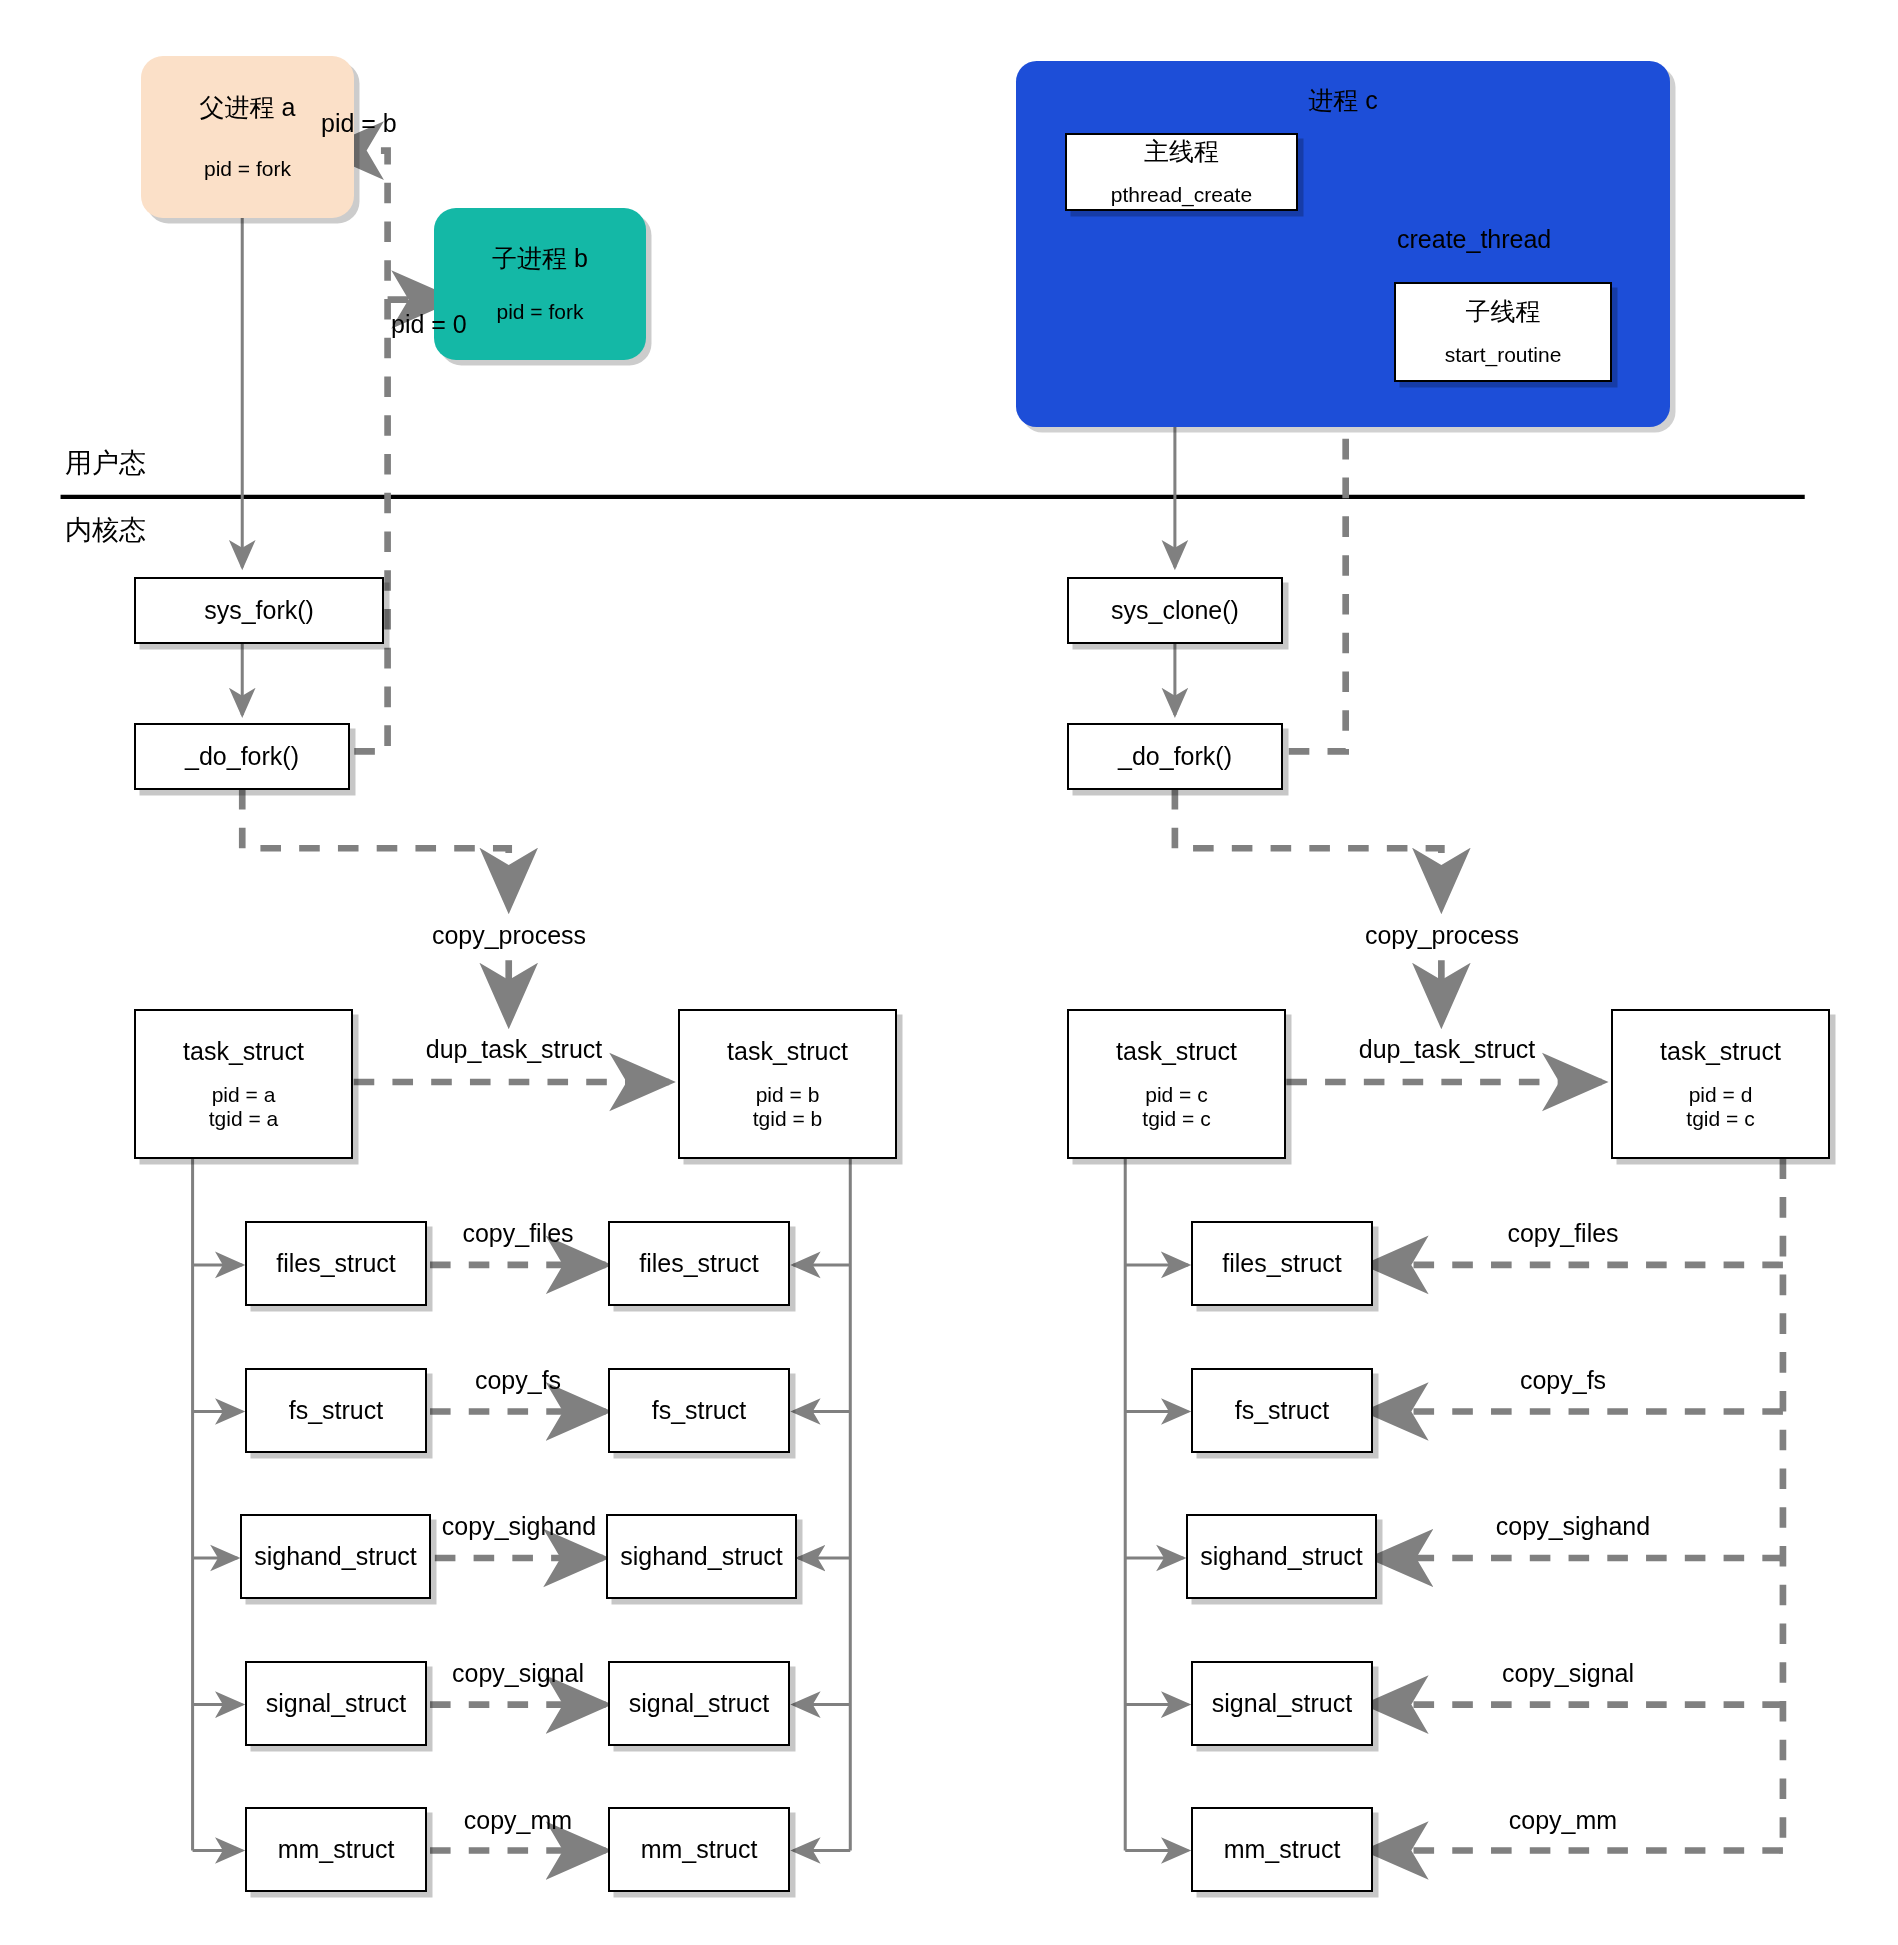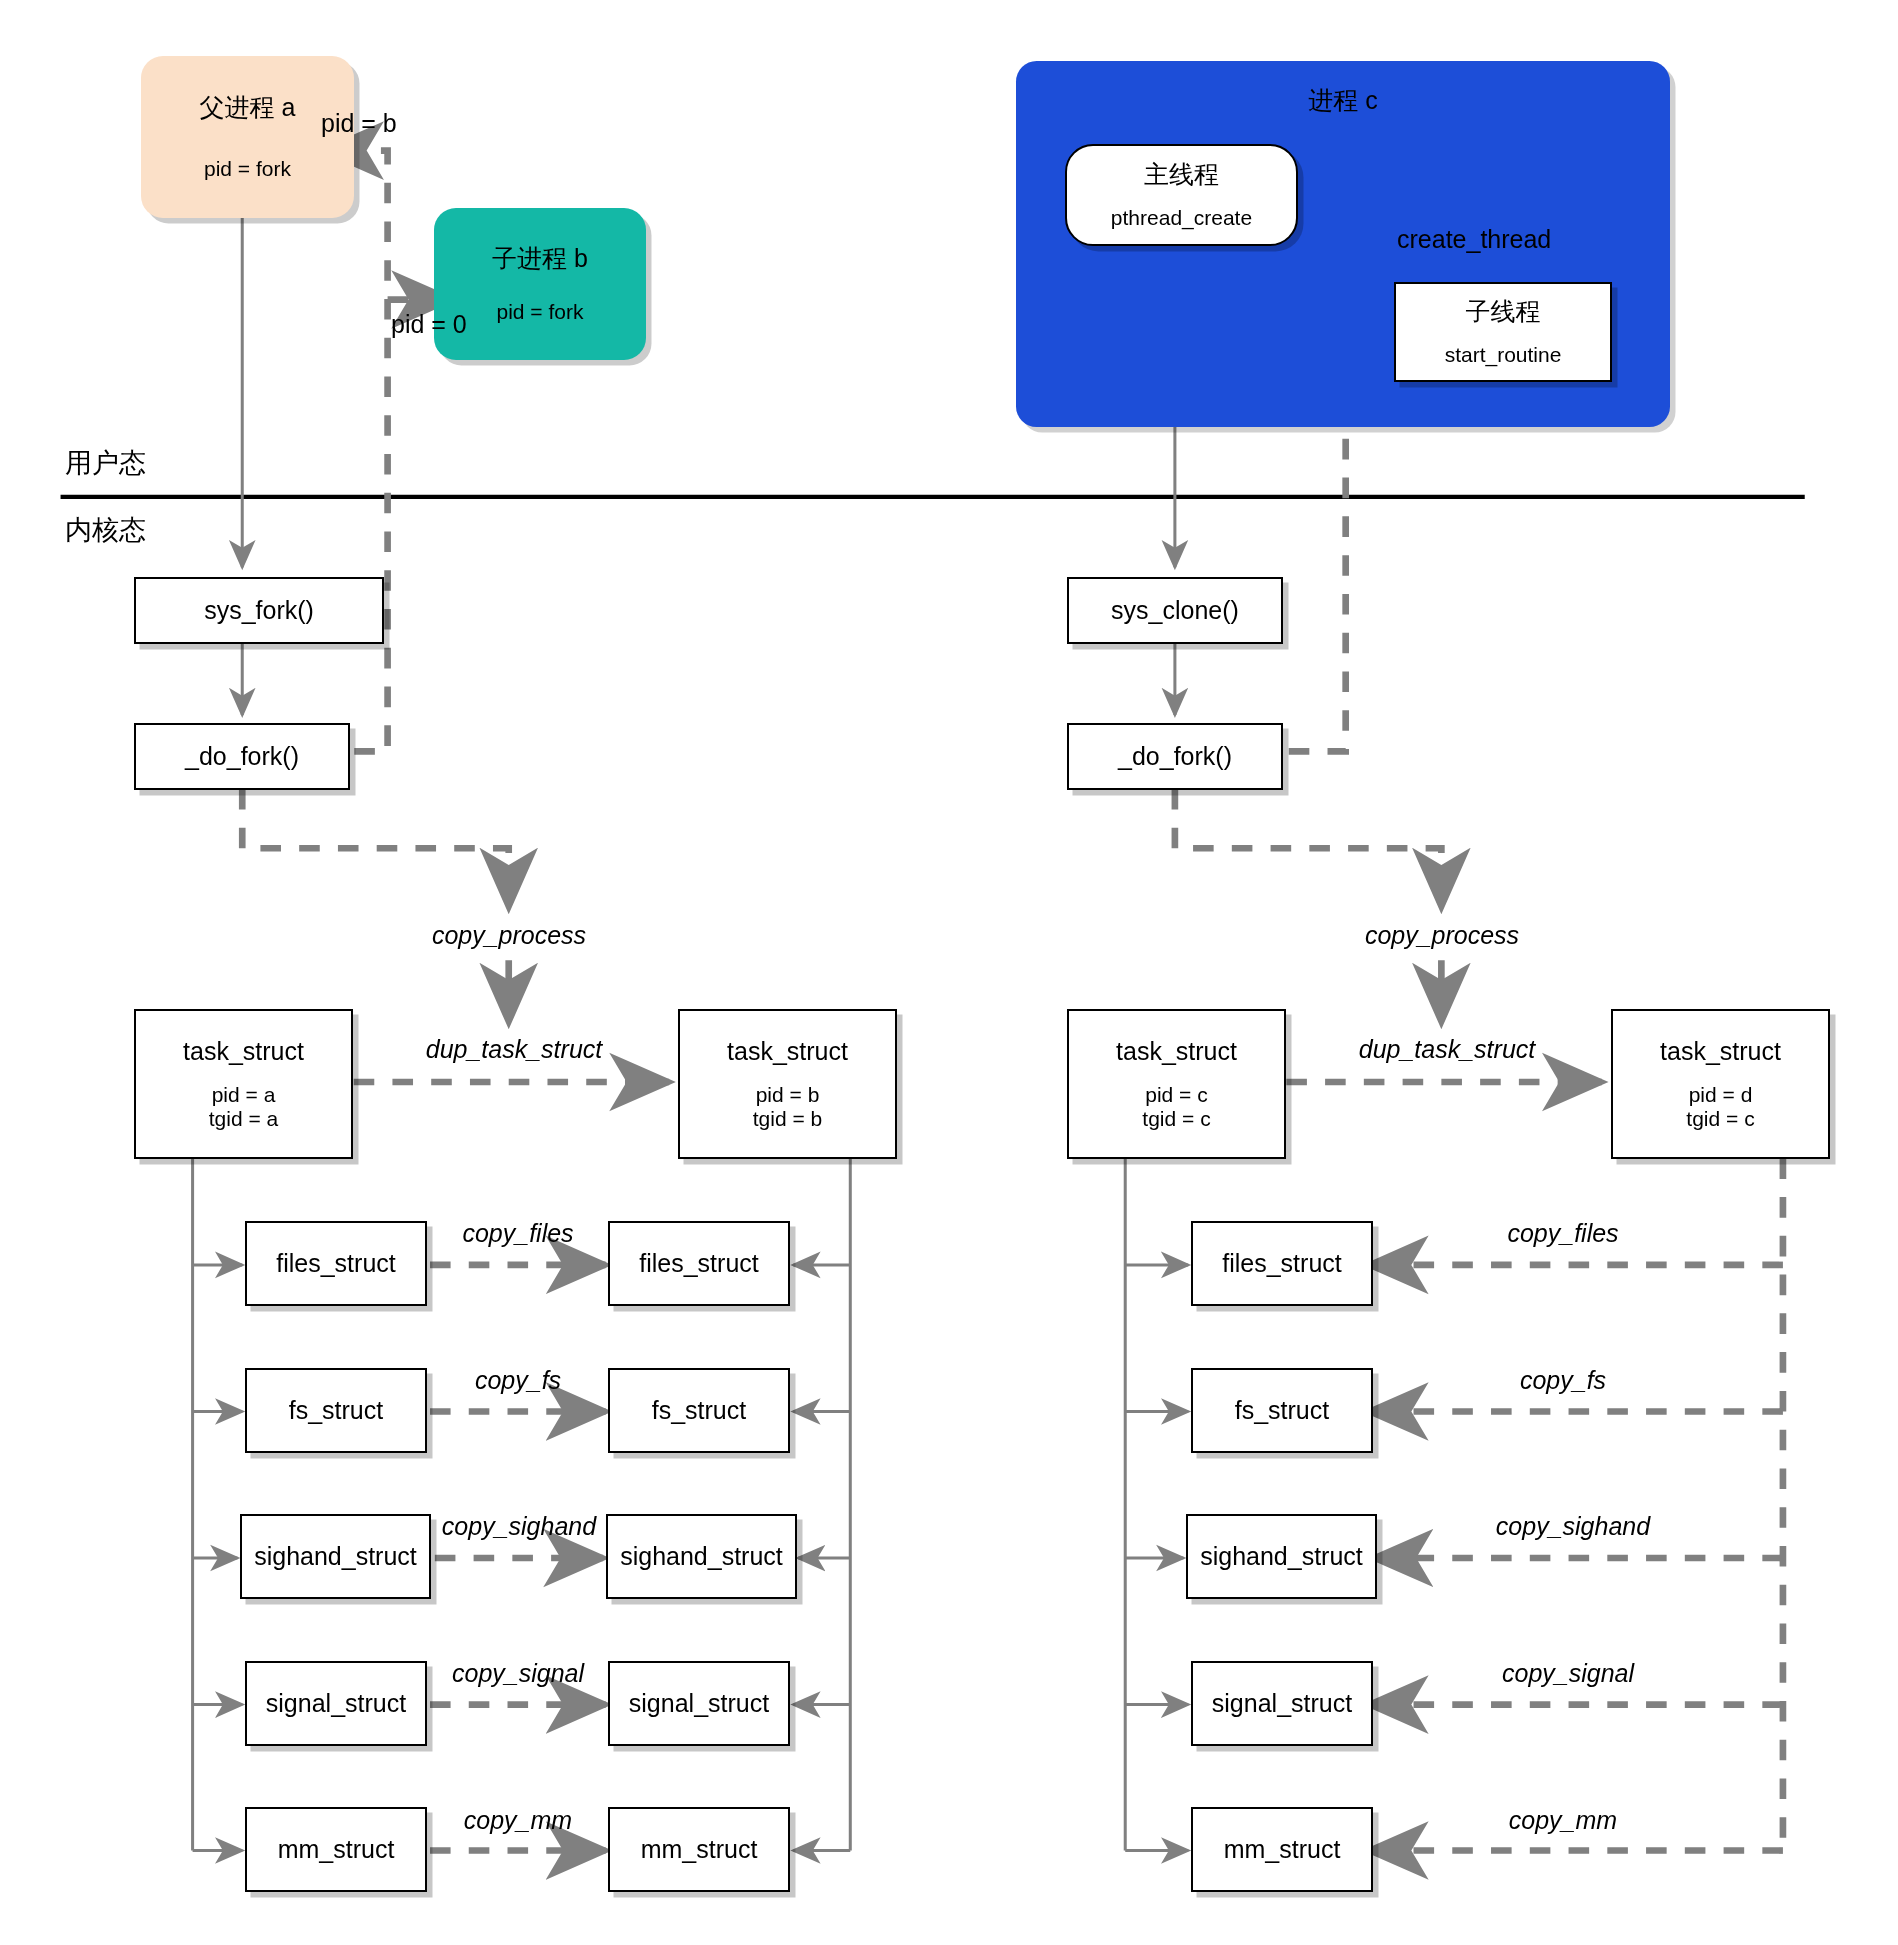--- a/index.html
+++ b/index.html
@@ -74,21 +74,21 @@
   }
 
   
   .label {
     position: absolute;
     font-size: 25px;
     color: #000000;
     white-space: nowrap;
     font-family: "Liberation Sans", "DejaVu Sans", sans-serif;
   }
-  .label.c   { transform: translateX(-50%); font-style: italic; }
+  .label.c   { transform: translateX(-50%); }
 
   .mode-label { font-size: 27px; }
 </style>
 </head>
 <body>
 
 <div id="canvas">
 
   <svg class="layer" viewBox="0 0 3134 3212" xmlns="http://www.w3.org/2000/svg">
     <defs>
@@ -251,21 +251,21 @@
   </div>
   <div class="node rect" style="left:608px; top:1807px; width:182px; height:85px;">
     <div class="title">mm_struct</div>
   </div>
   <div class="label c" style="left:518px; top:1806px;">copy_mm</div>
 
   <div class="group-box" style="left:1016px; top:61px; width:654px; height:366px;">
     <div class="group-title">进程 c</div>
   </div>
 
-  <div class="node rect" style="left:1065px; top:144px; width:233px; height:102px;border-radius:28px;">
+  <div class="node rect" style="left:1065px; top:133px; width:233px; height:78px;">
     <div class="title">主线程</div>
     <div class="gap-sm"></div>
     <div class="sub">pthread_create</div>
   </div>
 
   <div class="node rect" style="left:1394px; top:282px; width:218px; height:100px;">
     <div class="title">子线程</div>
     <div class="gap-sm"></div>
     <div class="sub">start_routine</div>
   </div>

